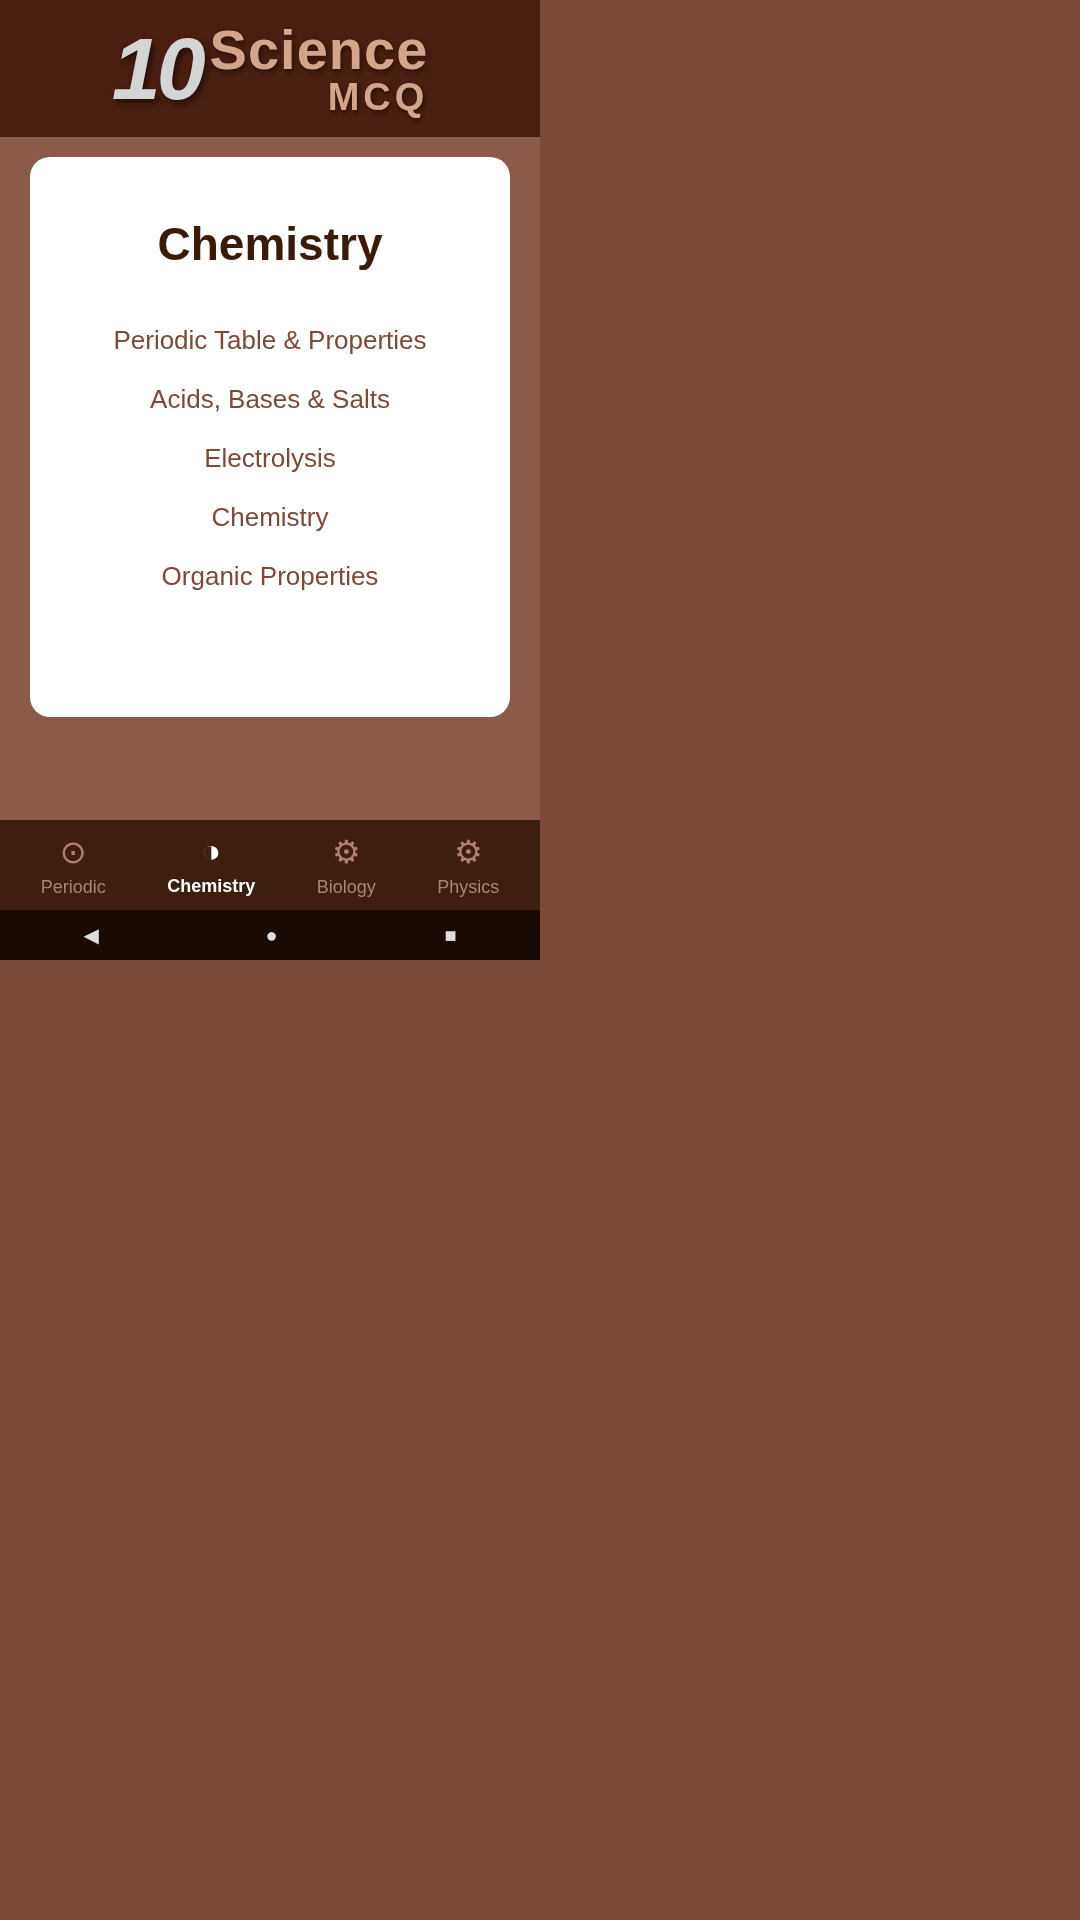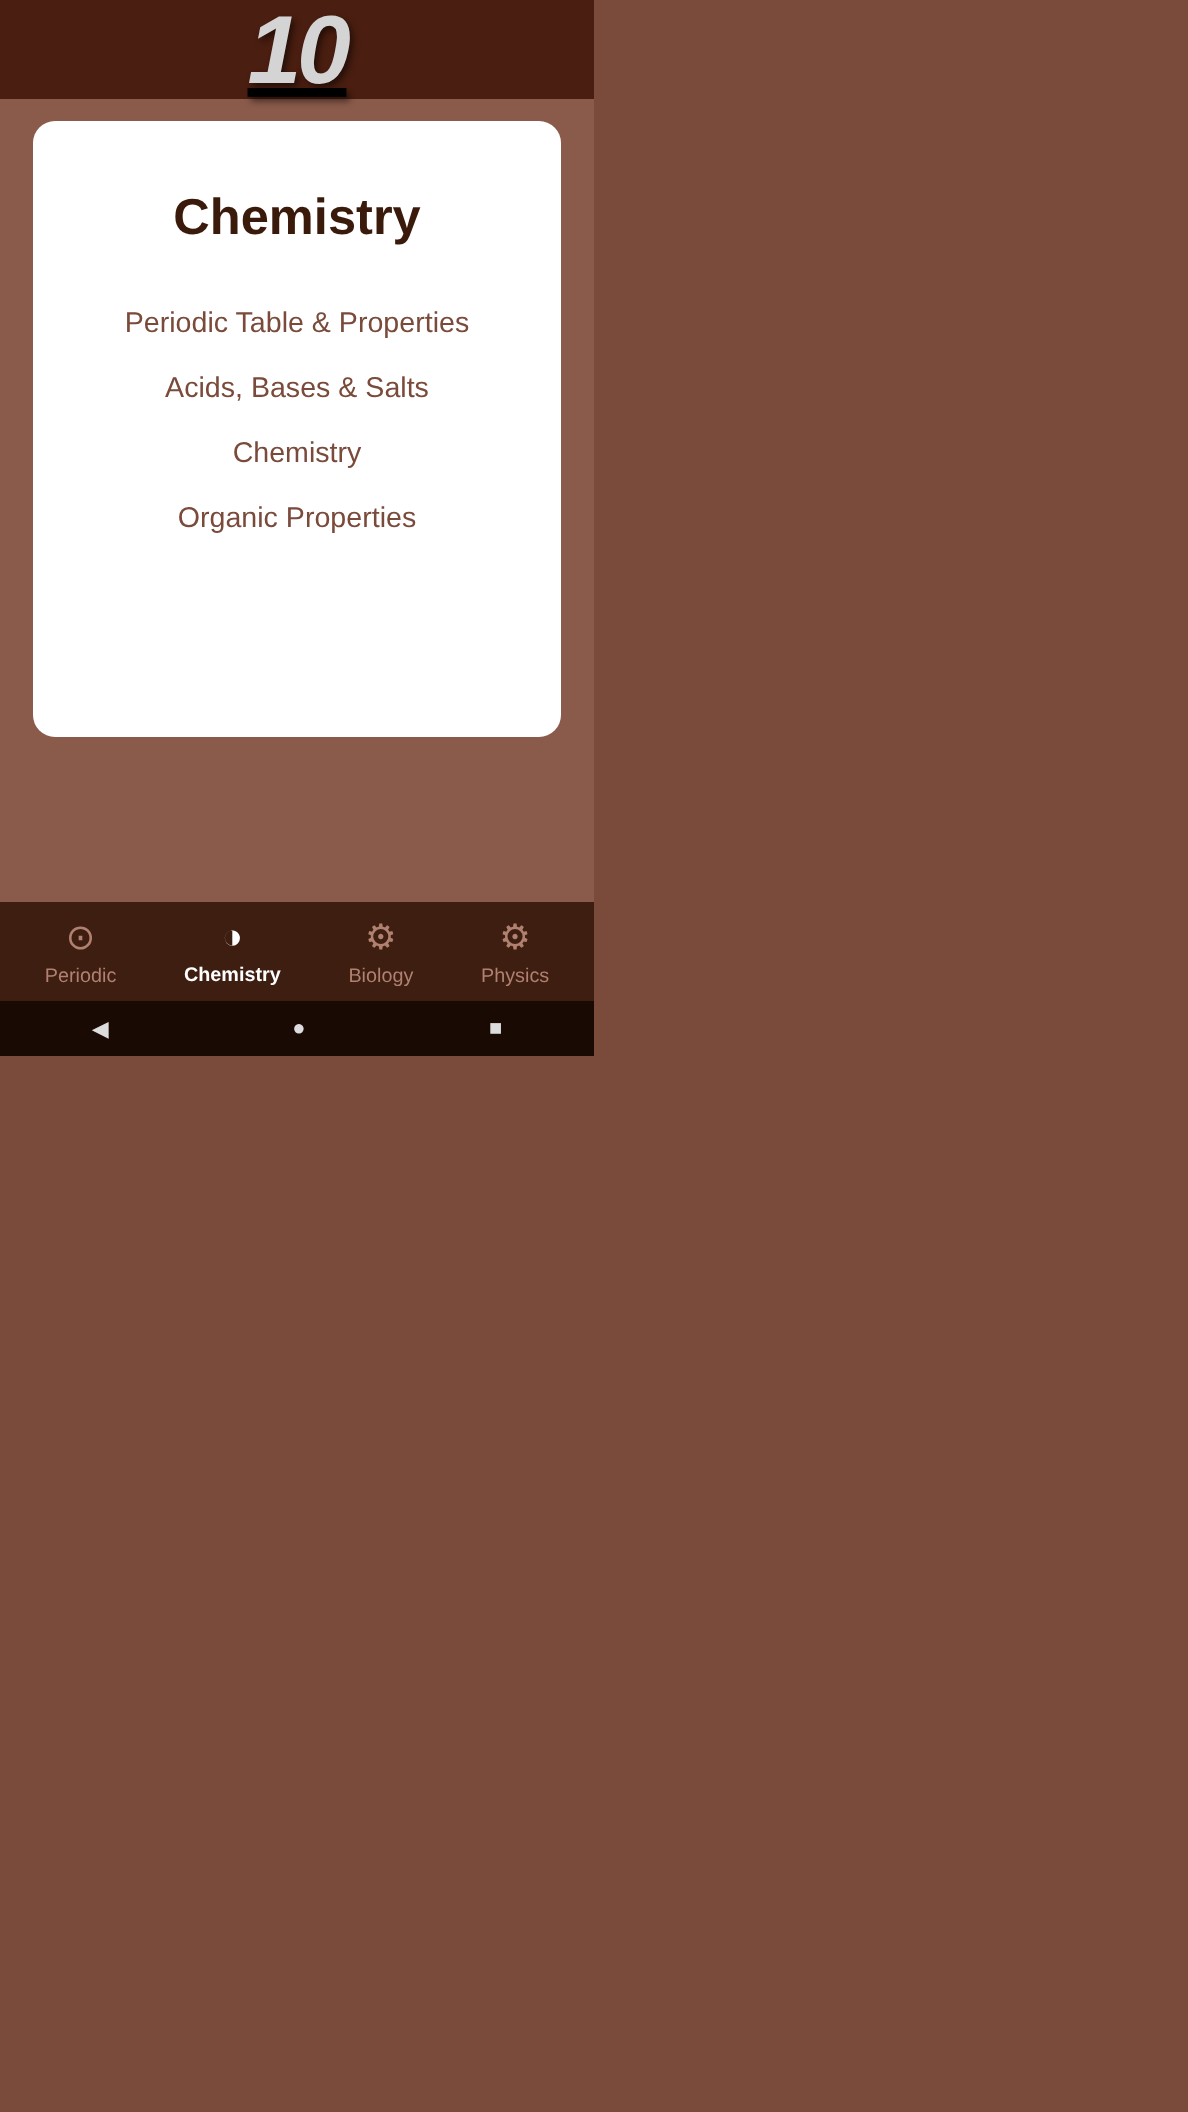--- a/index.html
+++ b/index.html
@@ -12,27 +12,26 @@
       font-family: 'Arial', sans-serif;
       display: flex;
       flex-direction: column;
       overflow-x: hidden;
     }
 
     
     #header {
       background-color: #4a1e10;
       width: 100%;
-      height: 90px;
+      height: 137px;
       display: flex;
       align-items: center;
       justify-content: center;
       padding: 10px 32px;
       position: relative;
-      text-decoration: underline;
     }
 
     #header-title {
       display: flex;
       align-items: center;
       gap: 0px;
     }
 
     .header-number {
       font-size: 88px;
@@ -177,30 +176,35 @@
       cursor: pointer;
       padding: 8px 20px;
     }
   </style>
 </head>
 <body>
 
 <div id="header">
   <div id="header-title">
     <span class="header-number">10</span>
+    <div class="header-text-block">
+      <span class="header-science">Science</span>
+      <span class="header-mcq">MCQ</span>
+    </div>
   </div>
 </div>
 
 <div id="main-content">
   <div id="card">
     <div id="card-title">Chemistry</div>
 
     <div id="topic-list">
     <div class="topic-item">Periodic Table &amp; Properties</div>
         <div class="topic-item">Acids, Bases &amp; Salts</div>
+        <div class="topic-item">Electrolysis</div>
         <div class="topic-item">Chemistry</div>
         <div class="topic-item">Organic Properties</div>
       </div>
   </div>
 </div>
 
 <div id="bottom-nav">
   <div class="nav-item">
     <span class="nav-icon">⊙</span>
     <span class="nav-label">Periodic</span>

